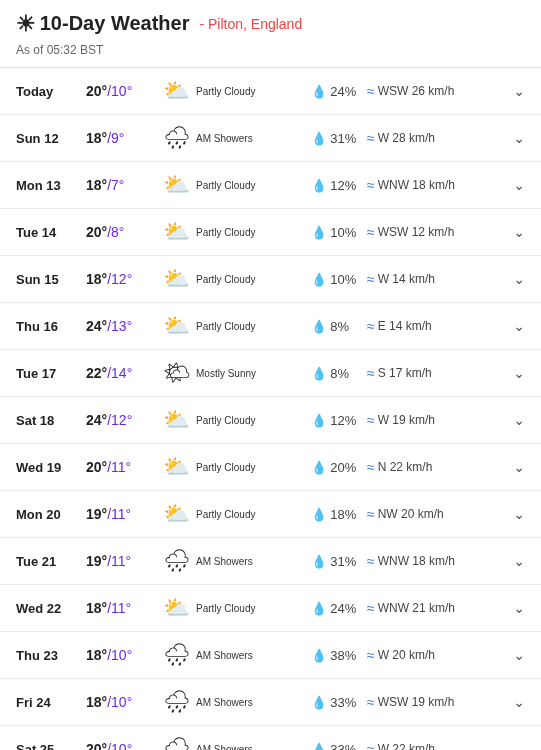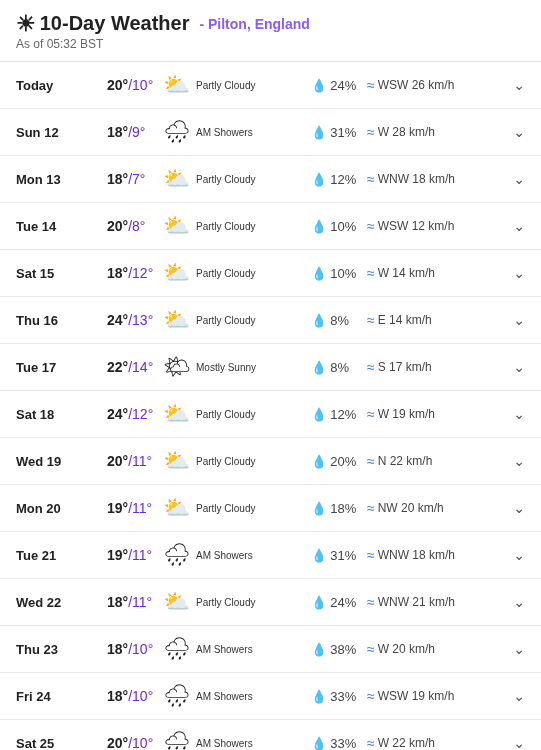--- a/index.html
+++ b/index.html
@@ -18,42 +18,42 @@
     .header-title {
       font-size: 20px;
       font-weight: 700;
       display: flex;
       align-items: center;
       gap: 4px;
     }
     .header-subtitle {
       font-size: 12px;
       color: #666;
-      margin-top: 2px;
+      margin-top: 8px;
       padding-bottom: 8px;
     }
     .day-row {
       display: flex;
       align-items: center;
       padding: 10px 16px;
       border-bottom: 1px solid #ebebeb;
       gap: 0;
     }
     .col-day {
       width: 70px;
       font-weight: 600;
       font-size: 13px;
       flex-shrink: 0;
     }
     .col-temp {
       width: 72px;
       font-size: 14px;
       flex-shrink: 0;
     }
-    .col-temp .hi { font-weight: 700; margin-left: 21px; }
+    .col-temp .hi { font-weight: 700; }
     .col-temp .lo { color: #6d28d9; font-weight: 400; }
     .col-icon {
       width: 38px;
       text-align: center;
       font-size: 22px;
       flex-shrink: 0;
     }
     .col-condition {
       width: 115px;
       font-size: 10px;
@@ -88,21 +88,21 @@
     }
     .chevron { color: #555; }
   </style>
 </head>
 <body>
 
 <div class="header">
   <div class="header-title">
     <span style="font-size:22px; line-height:1;">☀</span>
     <span>10-Day Weather</span>
-    <span style="font-weight:700; font-size:14px; color:#8b5cf6; margin-left:6px;">- <span>Pilton, England</span></span>
+    <span style="font-weight:400; font-size:14px; color:#ef4444; margin-left:6px;">- <span>Pilton, England</span></span>
   </div>
   <div class="header-subtitle">As of 05:32 BST</div>
 </div>
 
 <div id="rows-container">
     <div class="day-row">
     <div class="col-day">Today</div>
     <div class="col-temp">
       <span class="hi">20°</span><span class="lo">/10°</span>
     </div>
@@ -171,21 +171,21 @@
     </div>
     <div class="col-wind">
       <span class="wind-icon">≈</span>
       <span>WSW 12 km/h</span>
     </div>
     <div class="col-expand">
       <span class="chevron">⌄</span>
     </div>
   </div>
     <div class="day-row">
-    <div class="col-day">Sat 15</div>
+    <div class="col-day">Sun 15</div>
     <div class="col-temp">
       <span class="hi">18°</span><span class="lo">/12°</span>
     </div>
     <div class="col-icon">⛅</div>
     <div class="col-condition">Partly Cloudy</div>
     <div class="col-precip">
       <span class="precip-icon">💧</span>
       <span>10%</span>
     </div>
     <div class="col-wind">

